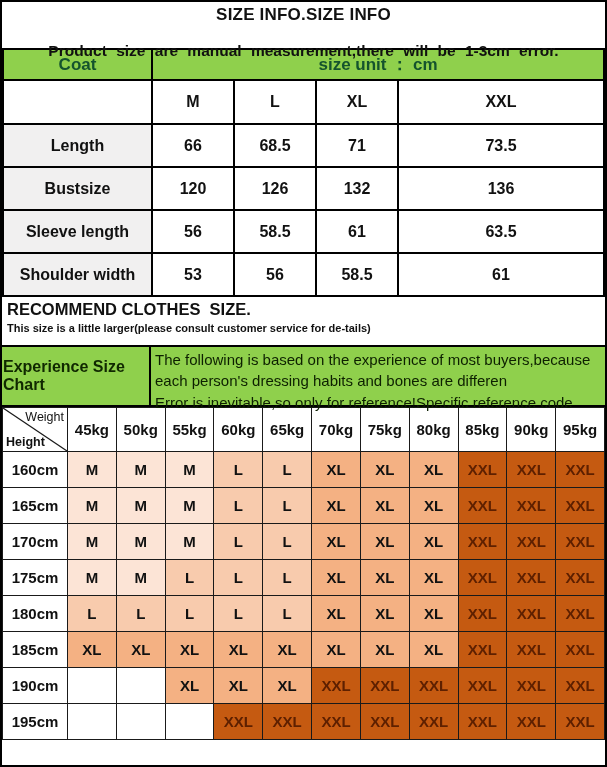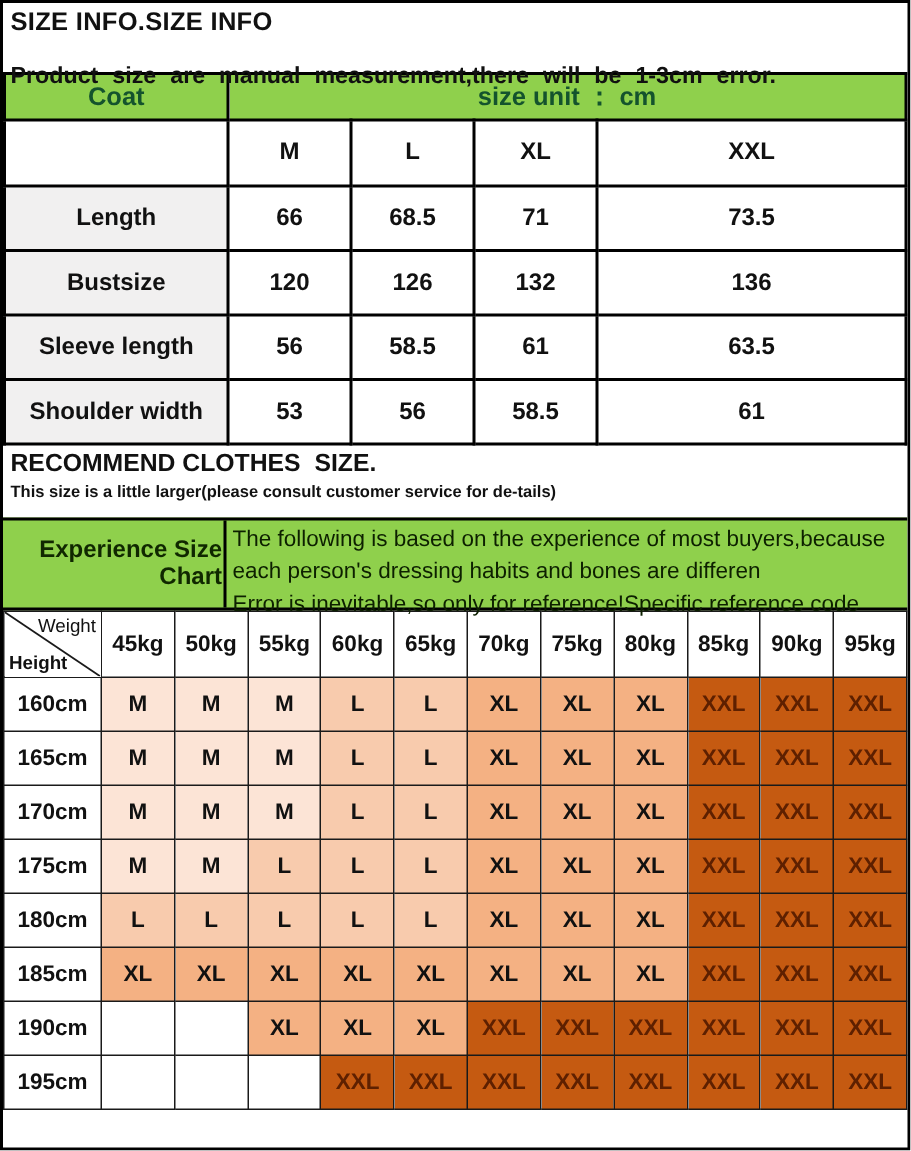--- a/index.html
+++ b/index.html
@@ -2,21 +2,21 @@
 <html style="--green: #8FD04C; --label_bg: #F1F0F0; --size_m: #FCE4D6; --size_l: #F8CBAD; --size_xl: #F4B183; --size_xxl: #C55A11; --xxl_text: #5E2000; --border_dark: #1a1a1a;"><head>
 <meta charset="utf-8">
 <style>
   html,body { margin:0; padding:0; background:#ffffff; }
   .page {
     width:607px; height:767px; box-sizing:border-box;
     border:2px solid #000; background:#fff; overflow:hidden;
     font-family:"Liberation Sans", sans-serif; color:#111;
   }
   
-  .top { padding:3px 5px 2px 5px; height:46px; box-sizing:border-box; }
+  .top { padding:3px 5px 2px 5px; height:46px; box-sizing:border-box;text-align:center; }
   .title { font-weight:bold; font-size:17px; letter-spacing:.2px; }
   .subtitle { font-weight:bold; font-size:15.5px; word-spacing:5px; margin-top:17px; }
 
   
   table.size-table { width:100%; border-collapse:collapse; table-layout:fixed; }
   table.size-table td {
     border:2px solid #000; text-align:center; font-weight:bold;
     padding:0; overflow:hidden;
   }
   .green-row td { background:var(--green); height:29px; font-size:17px; color:#14532d; }
@@ -32,21 +32,21 @@
 
   
   .experience {
     display:flex; background:var(--green);
     border-top:2px solid #000; border-bottom:2px solid #000;
     height:62px; box-sizing:border-box;
   }
   .exp-left {
     width:149px; flex:0 0 149px; border-right:2px solid #000;
     display:flex; align-items:center; justify-content:center;
-    font-weight:bold; font-size:16px; color:#102800; text-align:right;
+    font-weight:bold; font-size:16px; color:#102800; text-align:left;
     padding:0 1px; box-sizing:border-box;
   }
   .exp-right { flex:1; padding:2px 4px; font-size:15px; line-height:1.42; color:#0d2000; }
 
   
   table.matrix { width:100%; border-collapse:collapse; table-layout:fixed; }
   table.matrix th, table.matrix td {
     border:1px solid var(--border_dark); text-align:center; font-weight:bold;
     font-size:15px; padding:0; overflow:hidden;
   }

